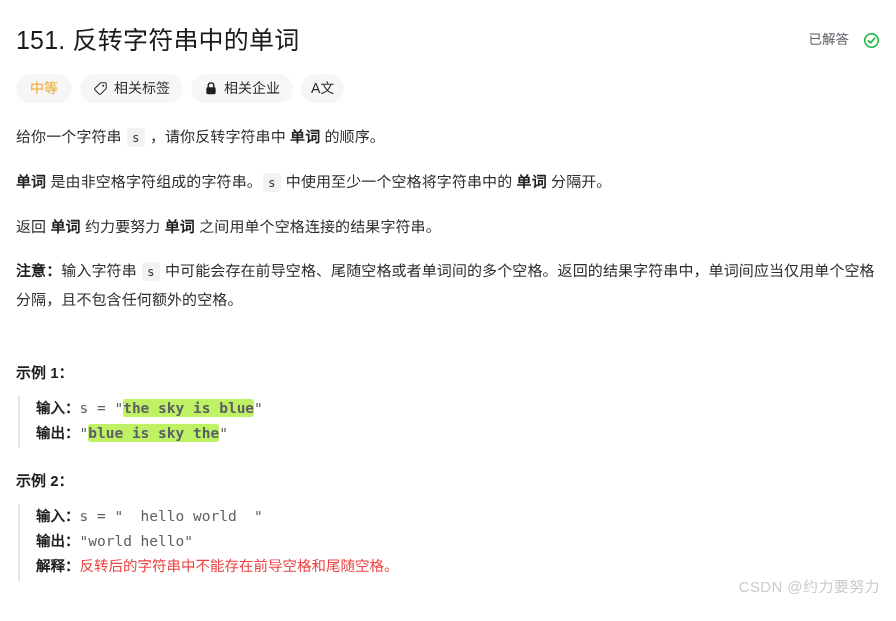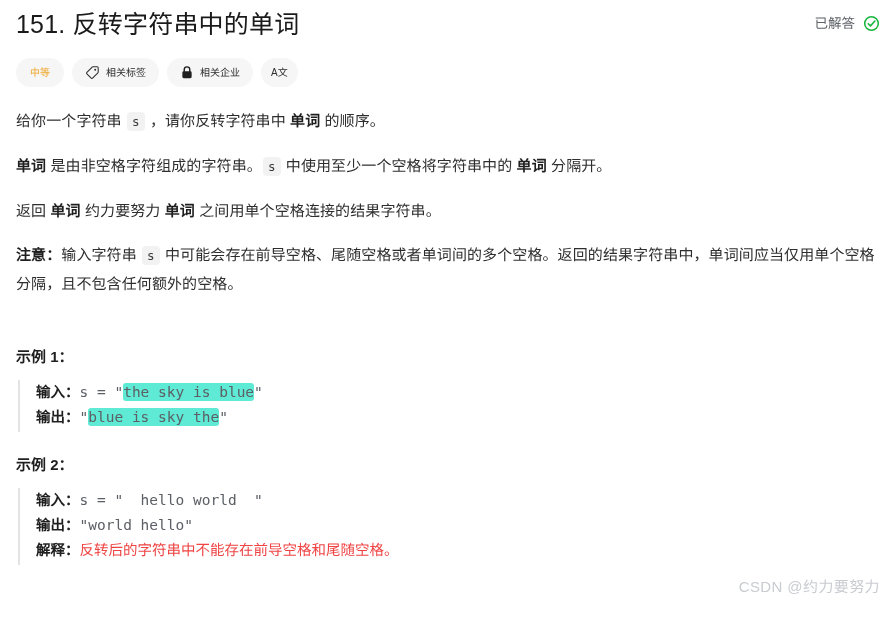--- a/index.html
+++ b/index.html
@@ -16,42 +16,43 @@
     font-family: "Liberation Sans", "DejaVu Sans", sans-serif;
     color: #262626;
     -webkit-font-smoothing: antialiased;
   }
 
   .page {
     position: relative;
     width: 896px;
     height: 621px;
     box-sizing: border-box;
-    padding: 0 16px;
+    padding: 16px 16px;
   }
 
   
   .header-row {
     display: flex;
     align-items: flex-start;
     justify-content: space-between;
     padding-top: 6px;
   }
   .problem-title {
     font-size: 25px;
     line-height: 36px;
     font-weight: 500;
     color: #1a1a1a;
     letter-spacing: 0.2px;
     margin: 0;
     white-space: nowrap;
   }
   .solved-wrap {
     display: flex;
-    gap: 8px;
+    align-items: center;
+    gap: 14px;
     padding-top: 9px;
     white-space: nowrap;
   }
   .solved-text {
     font-size: 13.5px;
     color: #5f6368;
     line-height: 18px;
   }
   .check-circle {
     width: 17px;
@@ -68,21 +69,21 @@
     margin-top: 16px;
   }
   .pill {
     display: inline-flex;
     align-items: center;
     gap: 6px;
     height: 29px;
     padding: 0 13px;
     border-radius: 18px;
     background: #f6f6f6;
-    font-size: 10px;
+    font-size: 14px;
     line-height: 29px;
     color: #2d2d2d;
     box-sizing: border-box;
     cursor: pointer;
     user-select: none;
     text-align: right;
   }
   .pill.difficulty {
     color: #f0a62a;
     font-weight: 400;
@@ -146,23 +147,24 @@
     color: #5c6066;
     white-space: pre;
   }
   .example-line .lbl {
     font-family: "Liberation Sans", "DejaVu Sans", sans-serif;
     font-weight: 700;
     color: #1f1f1f;
     font-size: 14.5px;
   }
   .example-line .hl {
-    background: #5eead4;
+    background: #bef264;
     border-radius: 3px;
     padding: 1px 0;
+    font-weight: bold;
   }
   .example-line .cn {
     font-family: "Liberation Sans", "DejaVu Sans", sans-serif;
     color: #ef4444;
     font-size: 14.5px;
   }
 
   
   .watermark {
     position: absolute;

